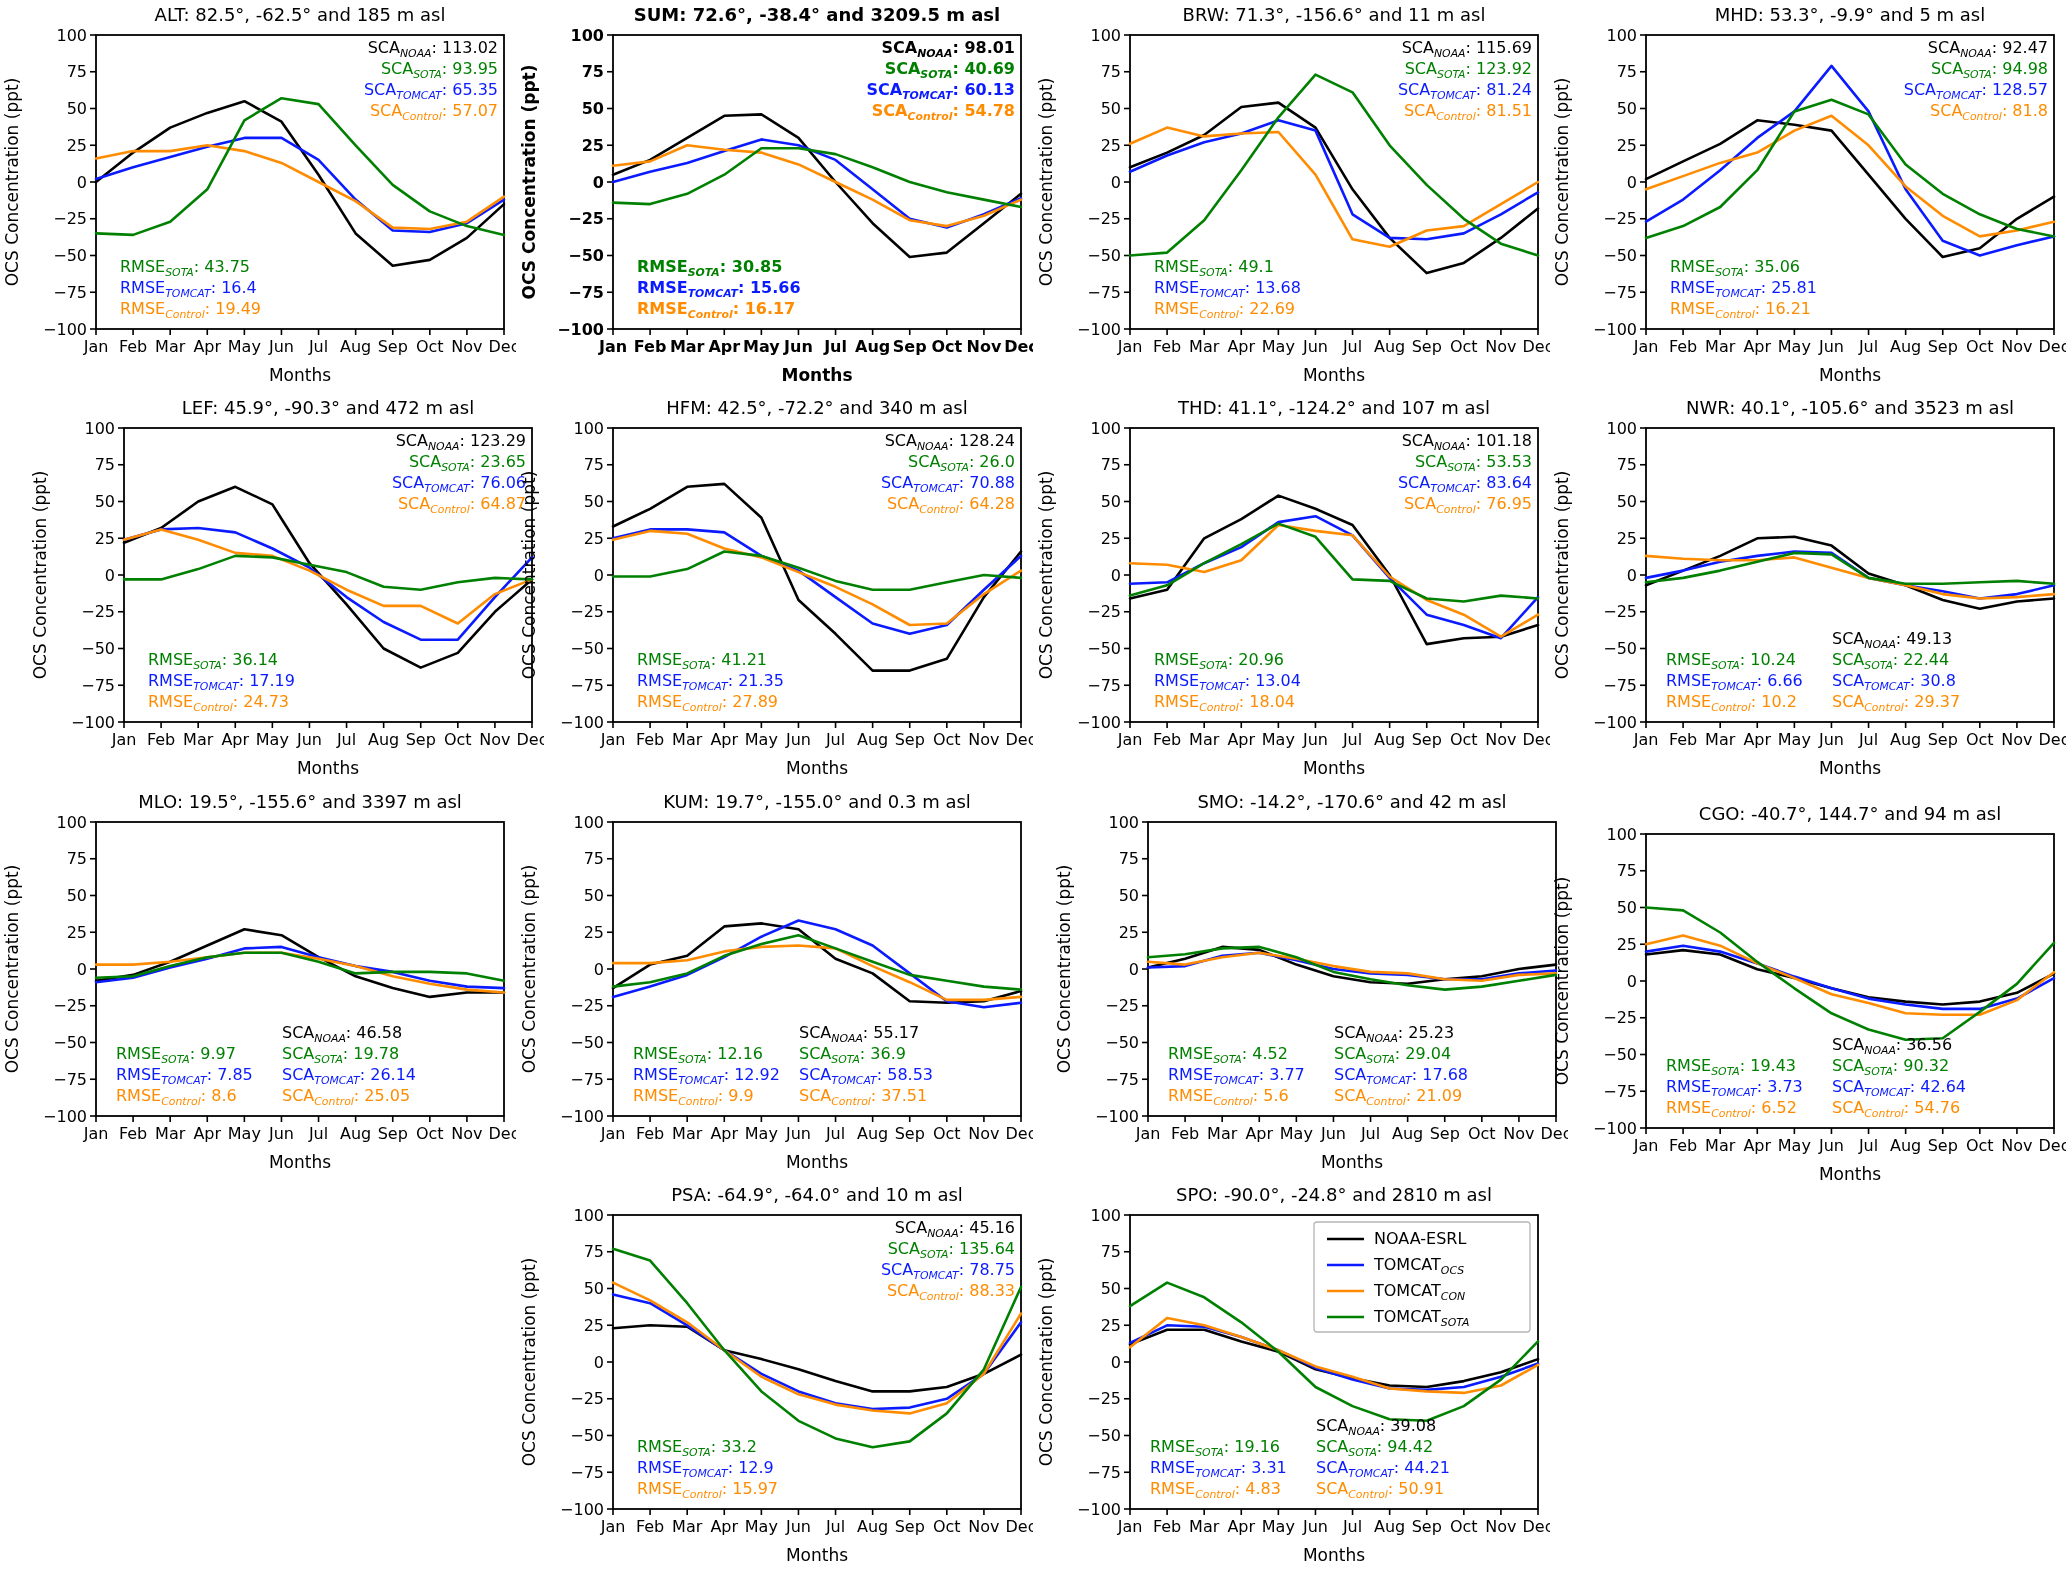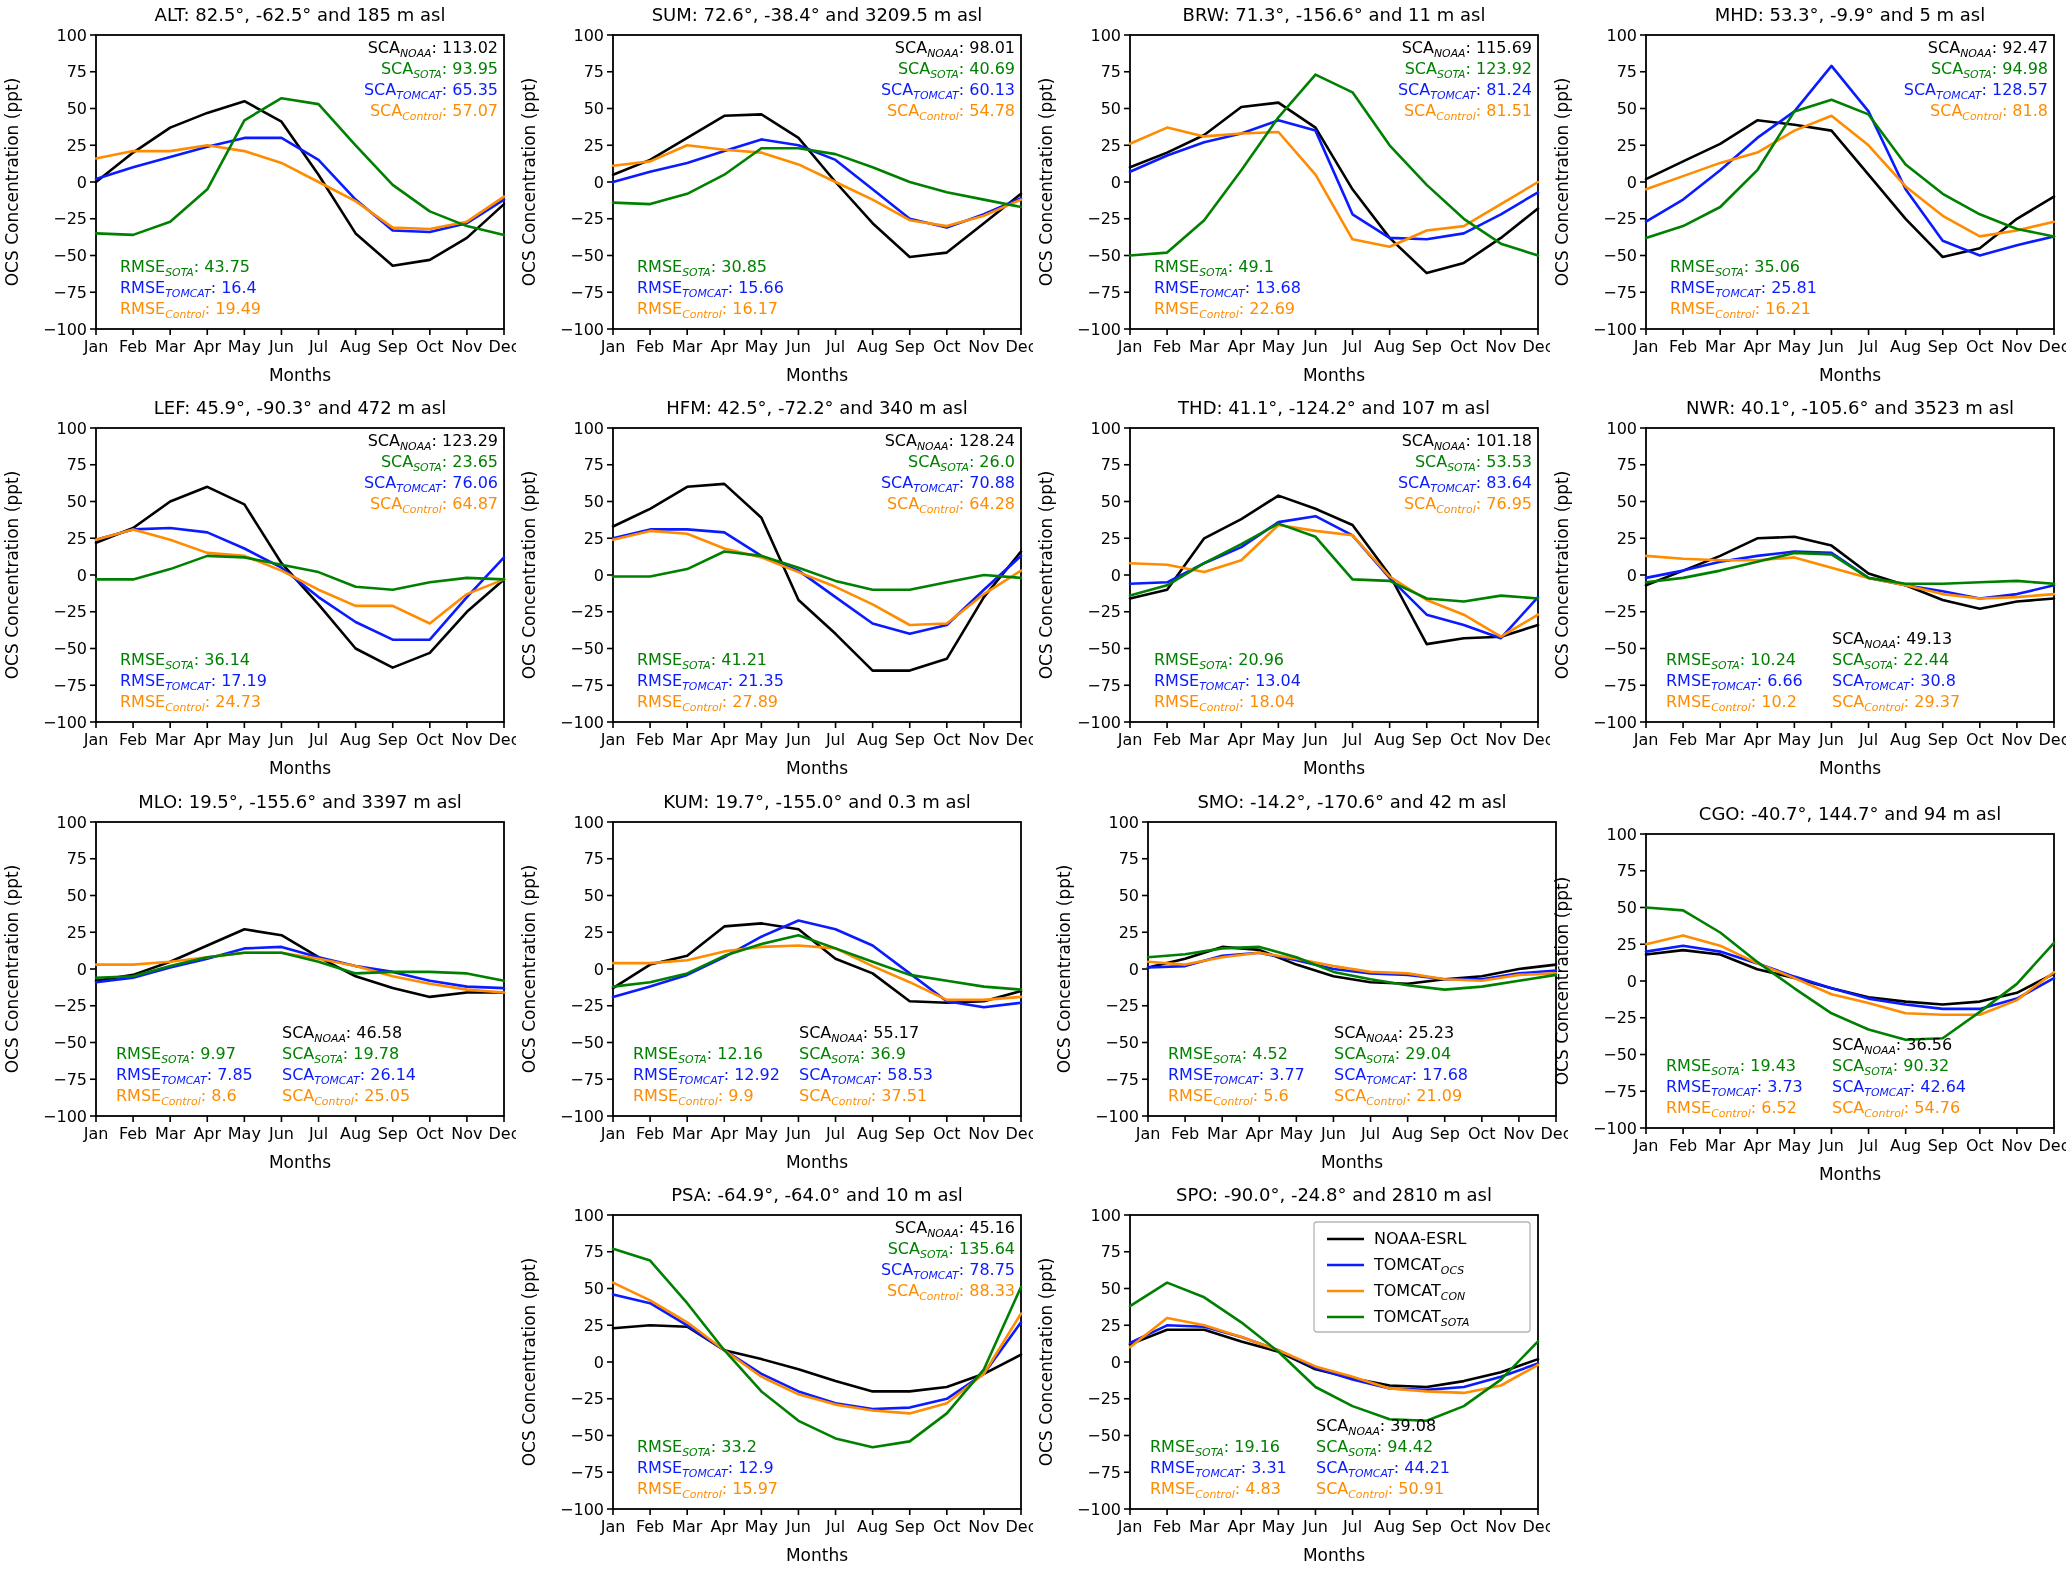--- a/index.html
+++ b/index.html
@@ -80,21 +80,21 @@
           <polyline points="96.0,233.4 133.1,234.9 170.2,221.7 207.3,189.3 244.4,120.3 281.5,98.2 318.5,104.1 355.6,145.3 392.7,184.9 429.8,211.4 466.9,226.1 504.0,234.9" fill="none" stroke="#008000" stroke-width="2.6" stroke-linejoin="round" stroke-linecap="round"></polyline>
           <text x="498" y="53" text-anchor="end" fill="#000000" font-size="16"><tspan>SCA</tspan><tspan dy="3.5" font-size="10.88" font-style="italic">NOAA</tspan><tspan dy="-3.5" font-size="16">: 113.02</tspan></text>
           <text x="498" y="74" text-anchor="end" fill="#008000" font-size="16"><tspan>SCA</tspan><tspan dy="3.5" font-size="10.88" font-style="italic">SOTA</tspan><tspan dy="-3.5" font-size="16">: 93.95</tspan></text>
           <text x="498" y="95" text-anchor="end" fill="#0b1bff" font-size="16"><tspan>SCA</tspan><tspan dy="3.5" font-size="10.88" font-style="italic">TOMCAT</tspan><tspan dy="-3.5" font-size="16">: 65.35</tspan></text>
           <text x="498" y="116" text-anchor="end" fill="#ff8c00" font-size="16"><tspan>SCA</tspan><tspan dy="3.5" font-size="10.88" font-style="italic">Control</tspan><tspan dy="-3.5" font-size="16">: 57.07</tspan></text>
           <text x="120" y="272" text-anchor="start" fill="#008000" font-size="16"><tspan>RMSE</tspan><tspan dy="3.5" font-size="10.88" font-style="italic">SOTA</tspan><tspan dy="-3.5" font-size="16">: 43.75</tspan></text>
           <text x="120" y="293" text-anchor="start" fill="#0b1bff" font-size="16"><tspan>RMSE</tspan><tspan dy="3.5" font-size="10.88" font-style="italic">TOMCAT</tspan><tspan dy="-3.5" font-size="16">: 16.4</tspan></text>
           <text x="120" y="314" text-anchor="start" fill="#ff8c00" font-size="16"><tspan>RMSE</tspan><tspan dy="3.5" font-size="10.88" font-style="italic">Control</tspan><tspan dy="-3.5" font-size="16">: 19.49</tspan></text>
         </svg>
       </div>
-      <div class="cell" style="grid-area: 1 / 2;">
+      <div class="cell" style="grid-area: 1 / 2; font-weight: bold;">
         <svg viewBox="0 0 516 393" width="516" height="393" style="display: block;">
           <text x="300" y="21" text-anchor="middle" font-size="18" fill="#000">SUM: 72.6°, -38.4° and 3209.5 m asl</text>
           <text x="18" y="182" text-anchor="middle" font-size="17" fill="#000" transform="rotate(-90 18 182)">OCS Concentration (ppt)</text>
           <text x="300" y="381" text-anchor="middle" font-size="17" fill="#000">Months</text>
           <rect x="96" y="35" width="408" height="294" fill="none" stroke="#000" stroke-width="1.8"></rect>
           <g>
             <line x1="90" y1="35" x2="96" y2="35" stroke="#000" stroke-width="1.6"></line>
             <text x="87" y="40.5" text-anchor="end" font-size="16" fill="#000">100</text>
             <line x1="90" y1="71.75" x2="96" y2="71.75" stroke="#000" stroke-width="1.6"></line>
             <text x="87" y="77.25" text-anchor="end" font-size="16" fill="#000">75</text>
@@ -275,21 +275,21 @@
           <polyline points="96.0,237.9 133.1,226.1 170.2,207.0 207.3,170.2 244.4,111.4 281.5,99.7 318.5,114.4 355.6,164.4 392.7,193.8 429.8,214.3 466.9,229.0 504.0,236.4" fill="none" stroke="#008000" stroke-width="2.6" stroke-linejoin="round" stroke-linecap="round"></polyline>
           <text x="498" y="53" text-anchor="end" fill="#000000" font-size="16"><tspan>SCA</tspan><tspan dy="3.5" font-size="10.88" font-style="italic">NOAA</tspan><tspan dy="-3.5" font-size="16">: 92.47</tspan></text>
           <text x="498" y="74" text-anchor="end" fill="#008000" font-size="16"><tspan>SCA</tspan><tspan dy="3.5" font-size="10.88" font-style="italic">SOTA</tspan><tspan dy="-3.5" font-size="16">: 94.98</tspan></text>
           <text x="498" y="95" text-anchor="end" fill="#0b1bff" font-size="16"><tspan>SCA</tspan><tspan dy="3.5" font-size="10.88" font-style="italic">TOMCAT</tspan><tspan dy="-3.5" font-size="16">: 128.57</tspan></text>
           <text x="498" y="116" text-anchor="end" fill="#ff8c00" font-size="16"><tspan>SCA</tspan><tspan dy="3.5" font-size="10.88" font-style="italic">Control</tspan><tspan dy="-3.5" font-size="16">: 81.8</tspan></text>
           <text x="120" y="272" text-anchor="start" fill="#008000" font-size="16"><tspan>RMSE</tspan><tspan dy="3.5" font-size="10.88" font-style="italic">SOTA</tspan><tspan dy="-3.5" font-size="16">: 35.06</tspan></text>
           <text x="120" y="293" text-anchor="start" fill="#0b1bff" font-size="16"><tspan>RMSE</tspan><tspan dy="3.5" font-size="10.88" font-style="italic">TOMCAT</tspan><tspan dy="-3.5" font-size="16">: 25.81</tspan></text>
           <text x="120" y="314" text-anchor="start" fill="#ff8c00" font-size="16"><tspan>RMSE</tspan><tspan dy="3.5" font-size="10.88" font-style="italic">Control</tspan><tspan dy="-3.5" font-size="16">: 16.21</tspan></text>
         </svg>
       </div>
-      <div class="cell" style="grid-area: 2 / 1;">
+      <div class="cell" style="grid-area: 2 / 1; padding-left: 28px;">
         <svg viewBox="0 0 516 393" width="516" height="393" style="display: block;">
           <text x="300" y="21" text-anchor="middle" font-size="18" fill="#000">LEF: 45.9°, -90.3° and 472 m asl</text>
           <text x="18" y="182" text-anchor="middle" font-size="17" fill="#000" transform="rotate(-90 18 182)">OCS Concentration (ppt)</text>
           <text x="300" y="381" text-anchor="middle" font-size="17" fill="#000">Months</text>
           <rect x="96" y="35" width="408" height="294" fill="none" stroke="#000" stroke-width="1.8"></rect>
           <g>
             <line x1="90" y1="35" x2="96" y2="35" stroke="#000" stroke-width="1.6"></line>
             <text x="87" y="40.5" text-anchor="end" font-size="16" fill="#000">100</text>
             <line x1="90" y1="71.75" x2="96" y2="71.75" stroke="#000" stroke-width="1.6"></line>
             <text x="87" y="77.25" text-anchor="end" font-size="16" fill="#000">75</text>

